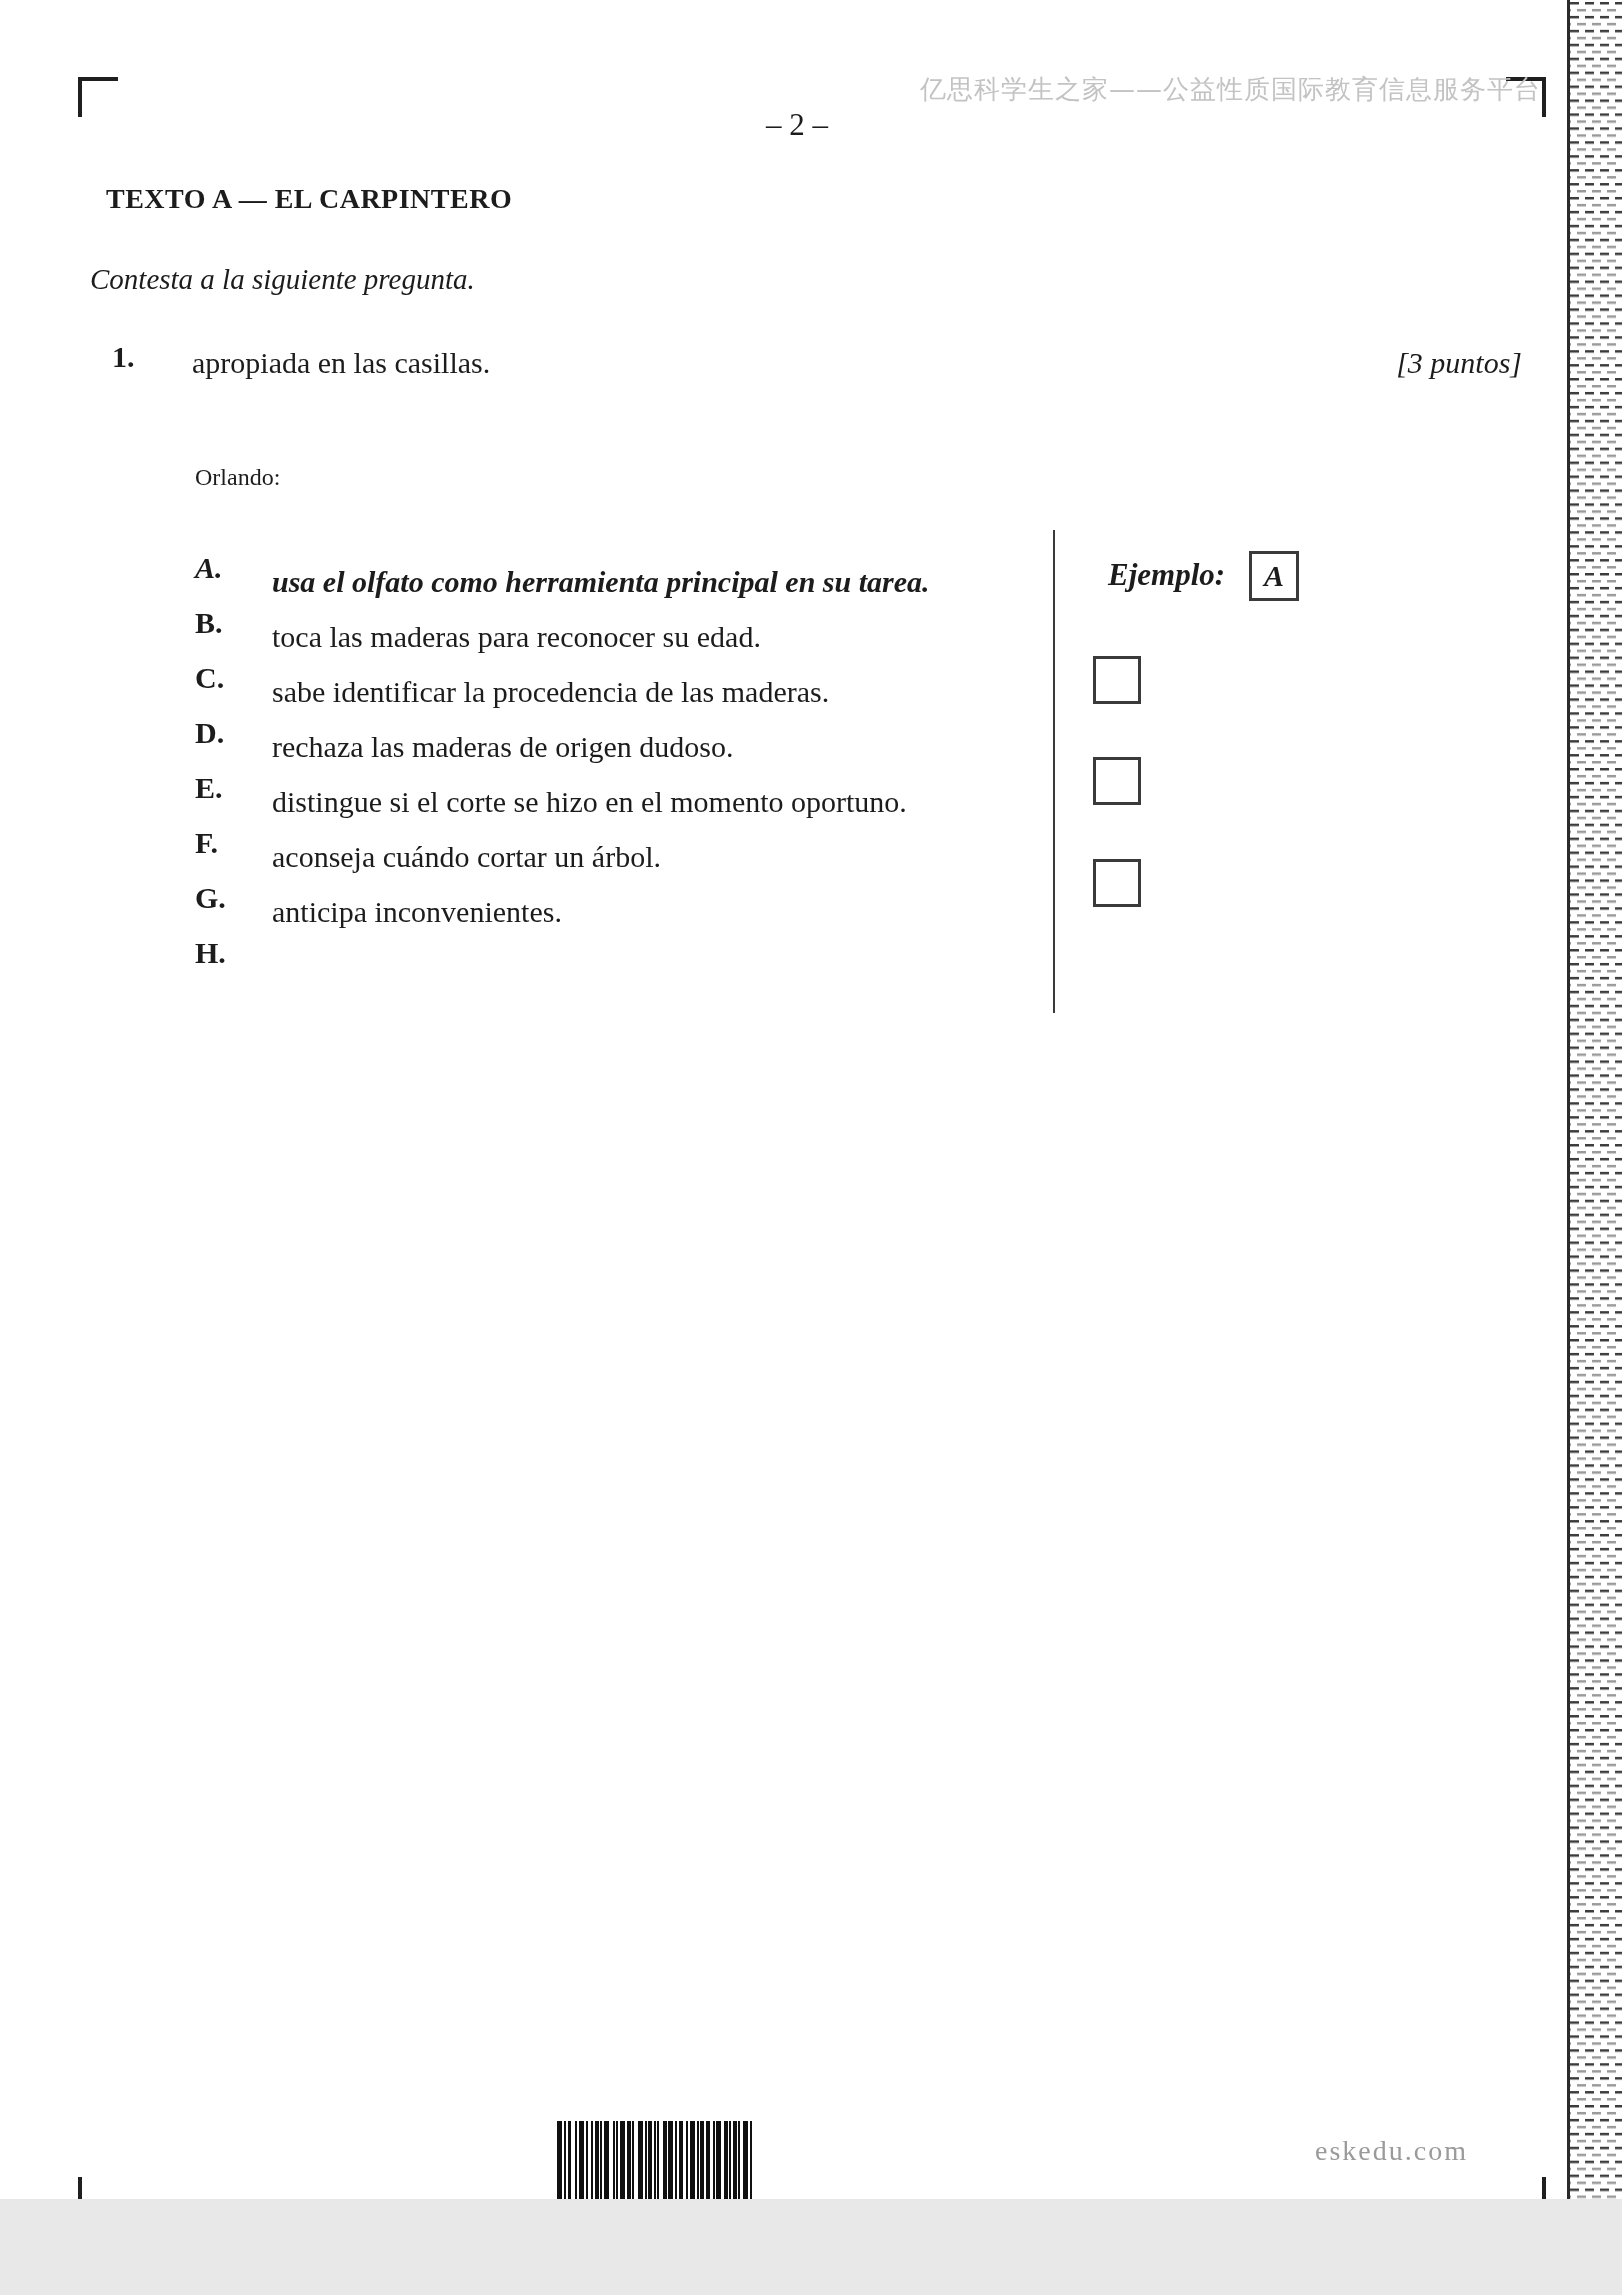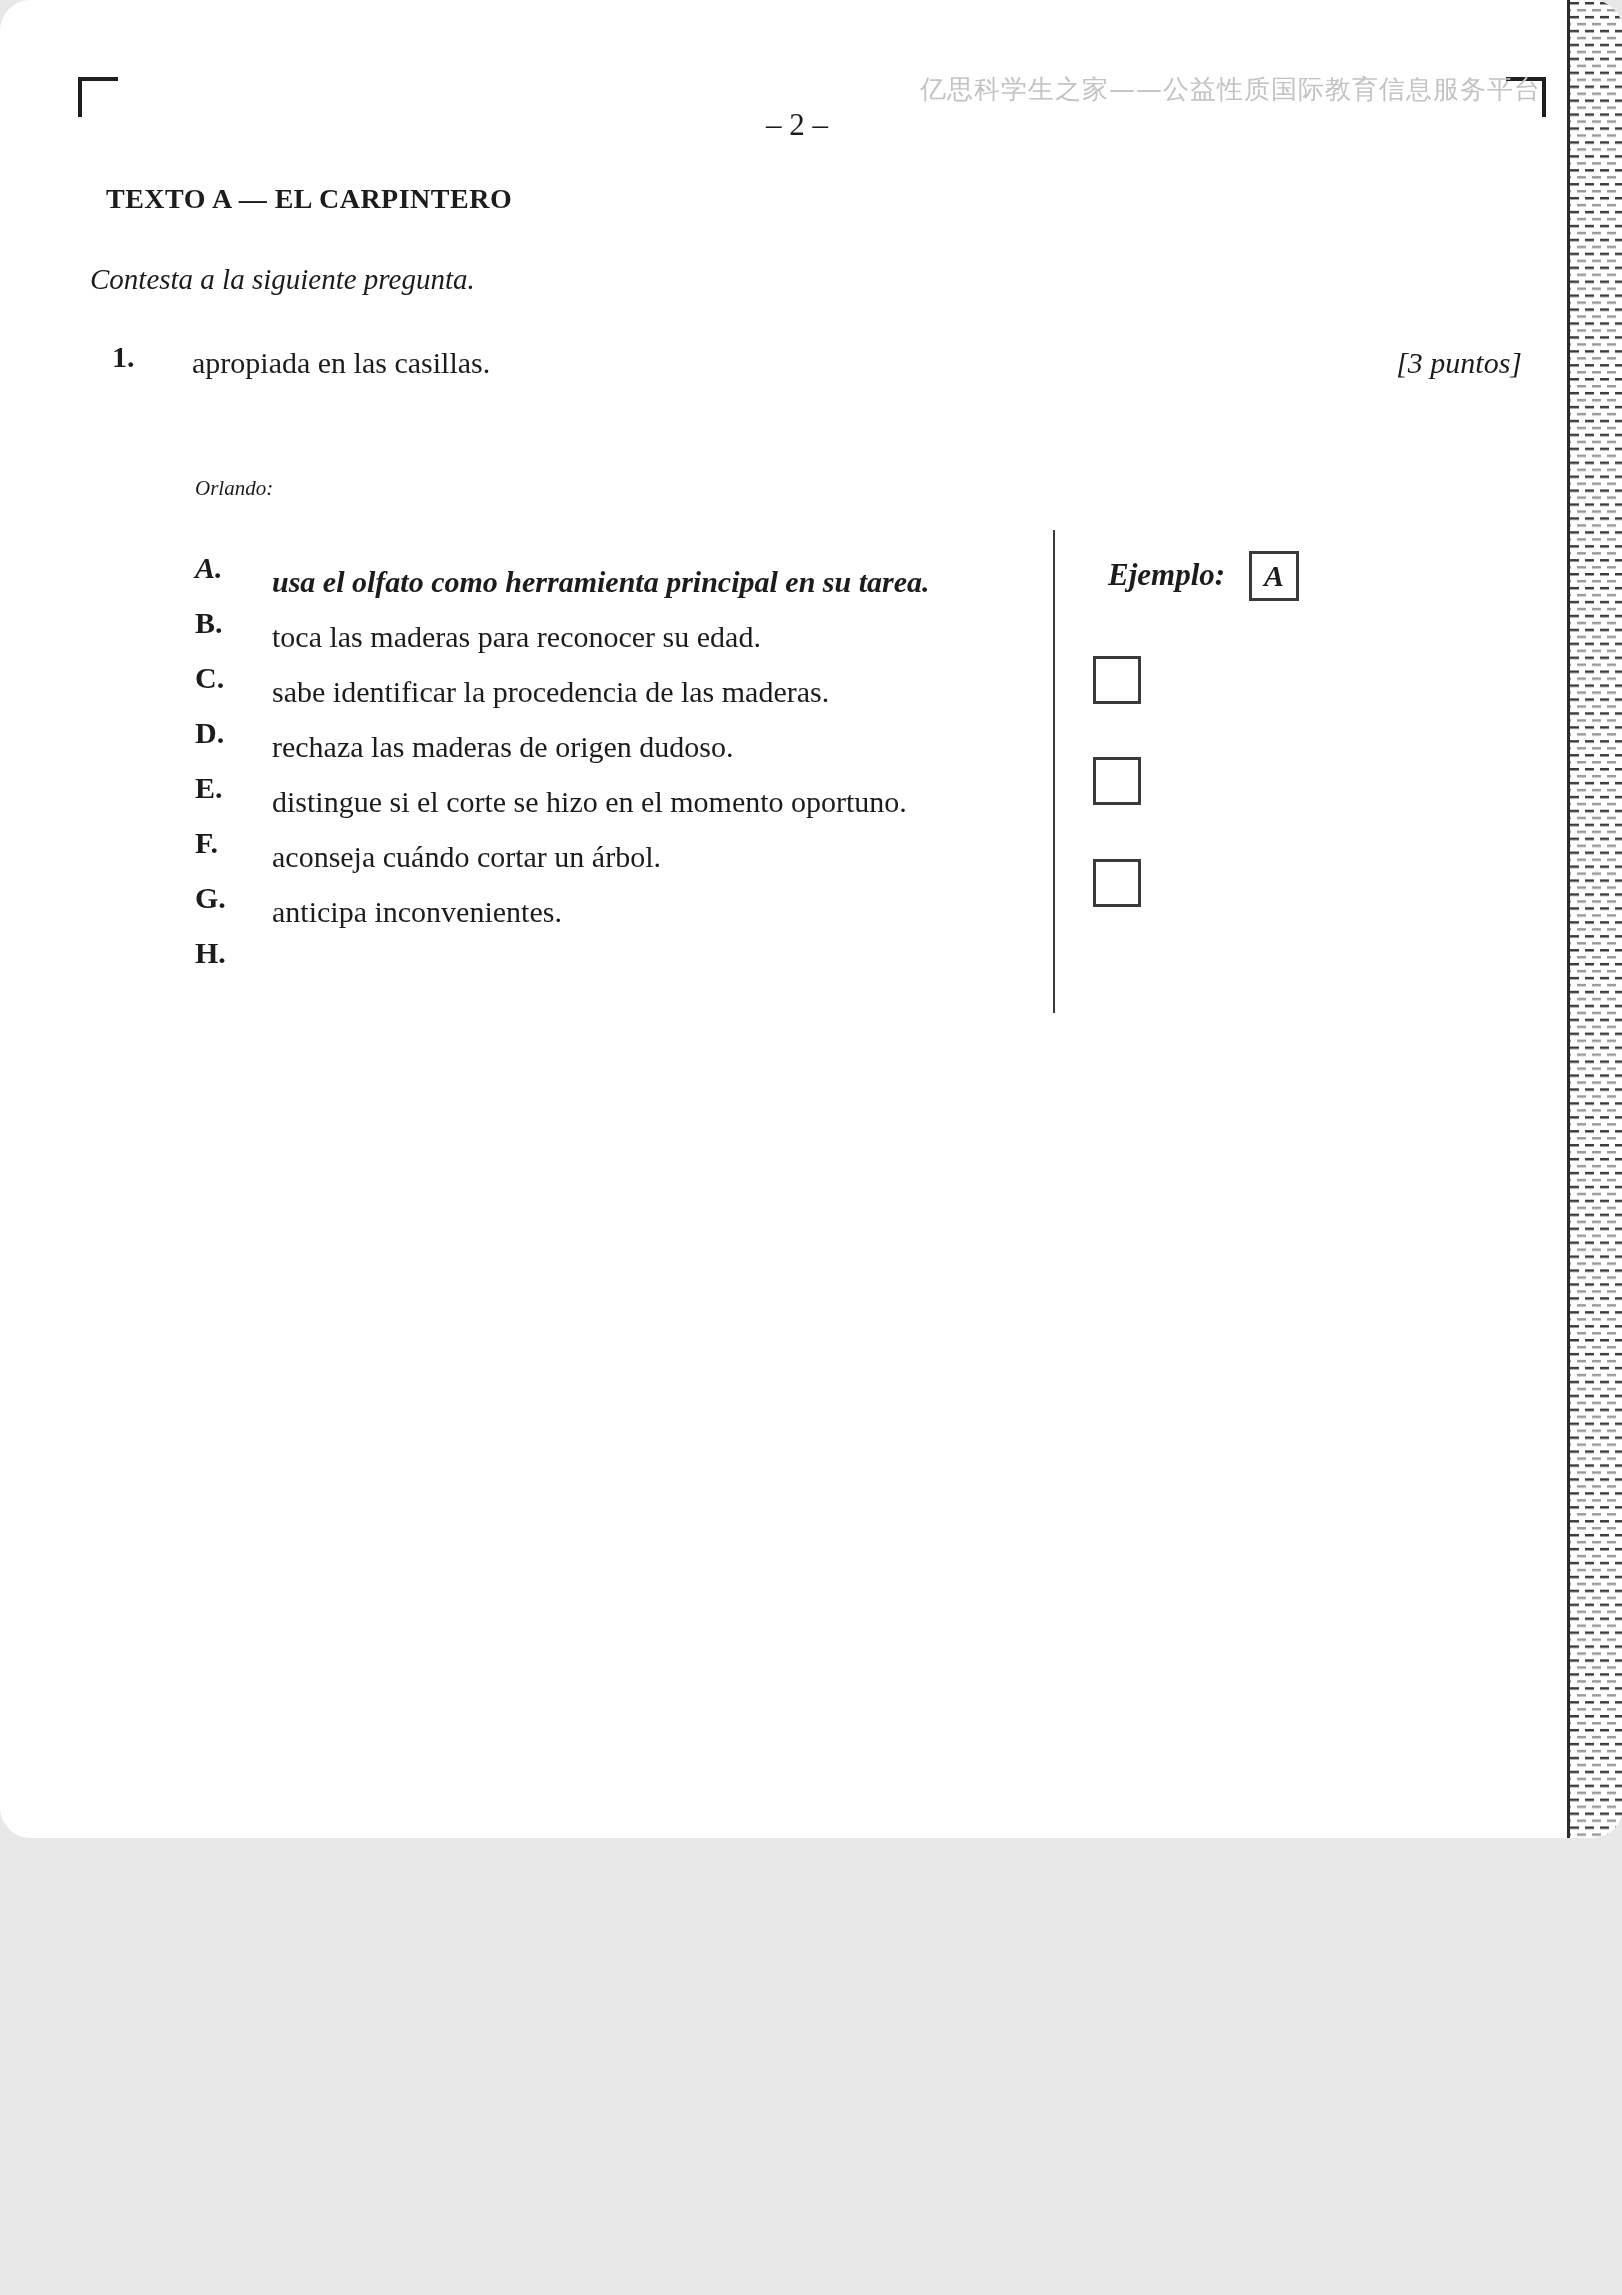--- a/index.html
+++ b/index.html
@@ -1,24 +1,23 @@
 <!DOCTYPE html>
 <html><head>
 <meta charset="utf-8">
 <style>
   html,body{margin:0;padding:0;background:#e8e8e8;}
   .page{
     position:relative;
-    width:1623px;height:1838px;
+    width:1623px;height:2199px;
     background:#ffffff;
     font-family:"Liberation Serif", serif;
     color:#1c1c1c;
     overflow:hidden;
     margin:0 auto;
-    border-radius:31px;
   }
   
   .edge-strip{position:absolute;top:0;right:0;width:56px;height:2295px;border-left:3px solid #2b2b2b;box-sizing:border-box;}
   .edge-strip svg{display:block;width:100%;height:100%;}
   
   .crop{position:absolute;width:40px;height:40px;box-sizing:border-box;}
   .crop.tl{left:78px;top:77px;border-left:4px solid #1f1f1f;border-top:4px solid #1f1f1f;}
   .crop.tr{left:1506px;top:77px;border-right:4px solid #1f1f1f;border-top:4px solid #1f1f1f;}
   .crop.bl{left:78px;top:2177px;border-left:4px solid #1f1f1f;border-bottom:4px solid #1f1f1f;}
   .crop.br{left:1506px;top:2177px;border-right:4px solid #1f1f1f;border-bottom:4px solid #1f1f1f;}
@@ -31,21 +30,21 @@
   .doc-instruction{position:absolute;left:90px;top:263px;font-size:29px;font-style:italic;white-space:nowrap;}
   
   .q-number{position:absolute;left:112px;top:340px;font-size:30px;font-weight:bold;}
   .q-body{position:absolute;left:192px;top:340px;width:1330px;font-size:30px;line-height:46px;}
   .q-line1{white-space:pre;}
   .q-line2{white-space:pre;}
   .q-points{float:right;font-style:italic;}
   .b{font-weight:bold;}
   .badge{display:inline-block;width:29px;height:29px;border-radius:50%;background:#101010;color:#ffffff;
          font-family:"DejaVu Sans",sans-serif;font-size:20px;font-weight:bold;line-height:29px;text-align:center;vertical-align:-3px;}
-  .q-subject{position:absolute;left:195px;top:476px;font-size:21px;font-style:italic;}
+  .q-subject{position:absolute;left:195px;top:464px;font-size:24px;}
   
   .options{position:absolute;left:195px;top:551px;width:846px;}
   .opt-row{position:relative;height:55px;font-size:30px;}
   .opt-letter{position:absolute;left:0;top:0;font-weight:bold;}
   .opt-text{position:absolute;left:77px;top:14px;white-space:nowrap;}
   .opt-row.emph .opt-letter,.opt-row.emph .opt-text{font-weight:bold;font-style:italic;}
   
   .divider{position:absolute;left:1053px;top:530px;width:2px;height:483px;background:#3a3a3a;}
   .example-label{position:absolute;left:1095px;top:557px;font-size:31px;font-weight:bold;font-style:italic;margin-left:13px;}
   .example-box{position:absolute;left:1249px;top:551px;width:44px;height:44px;border:3px solid #3a3a3a;

